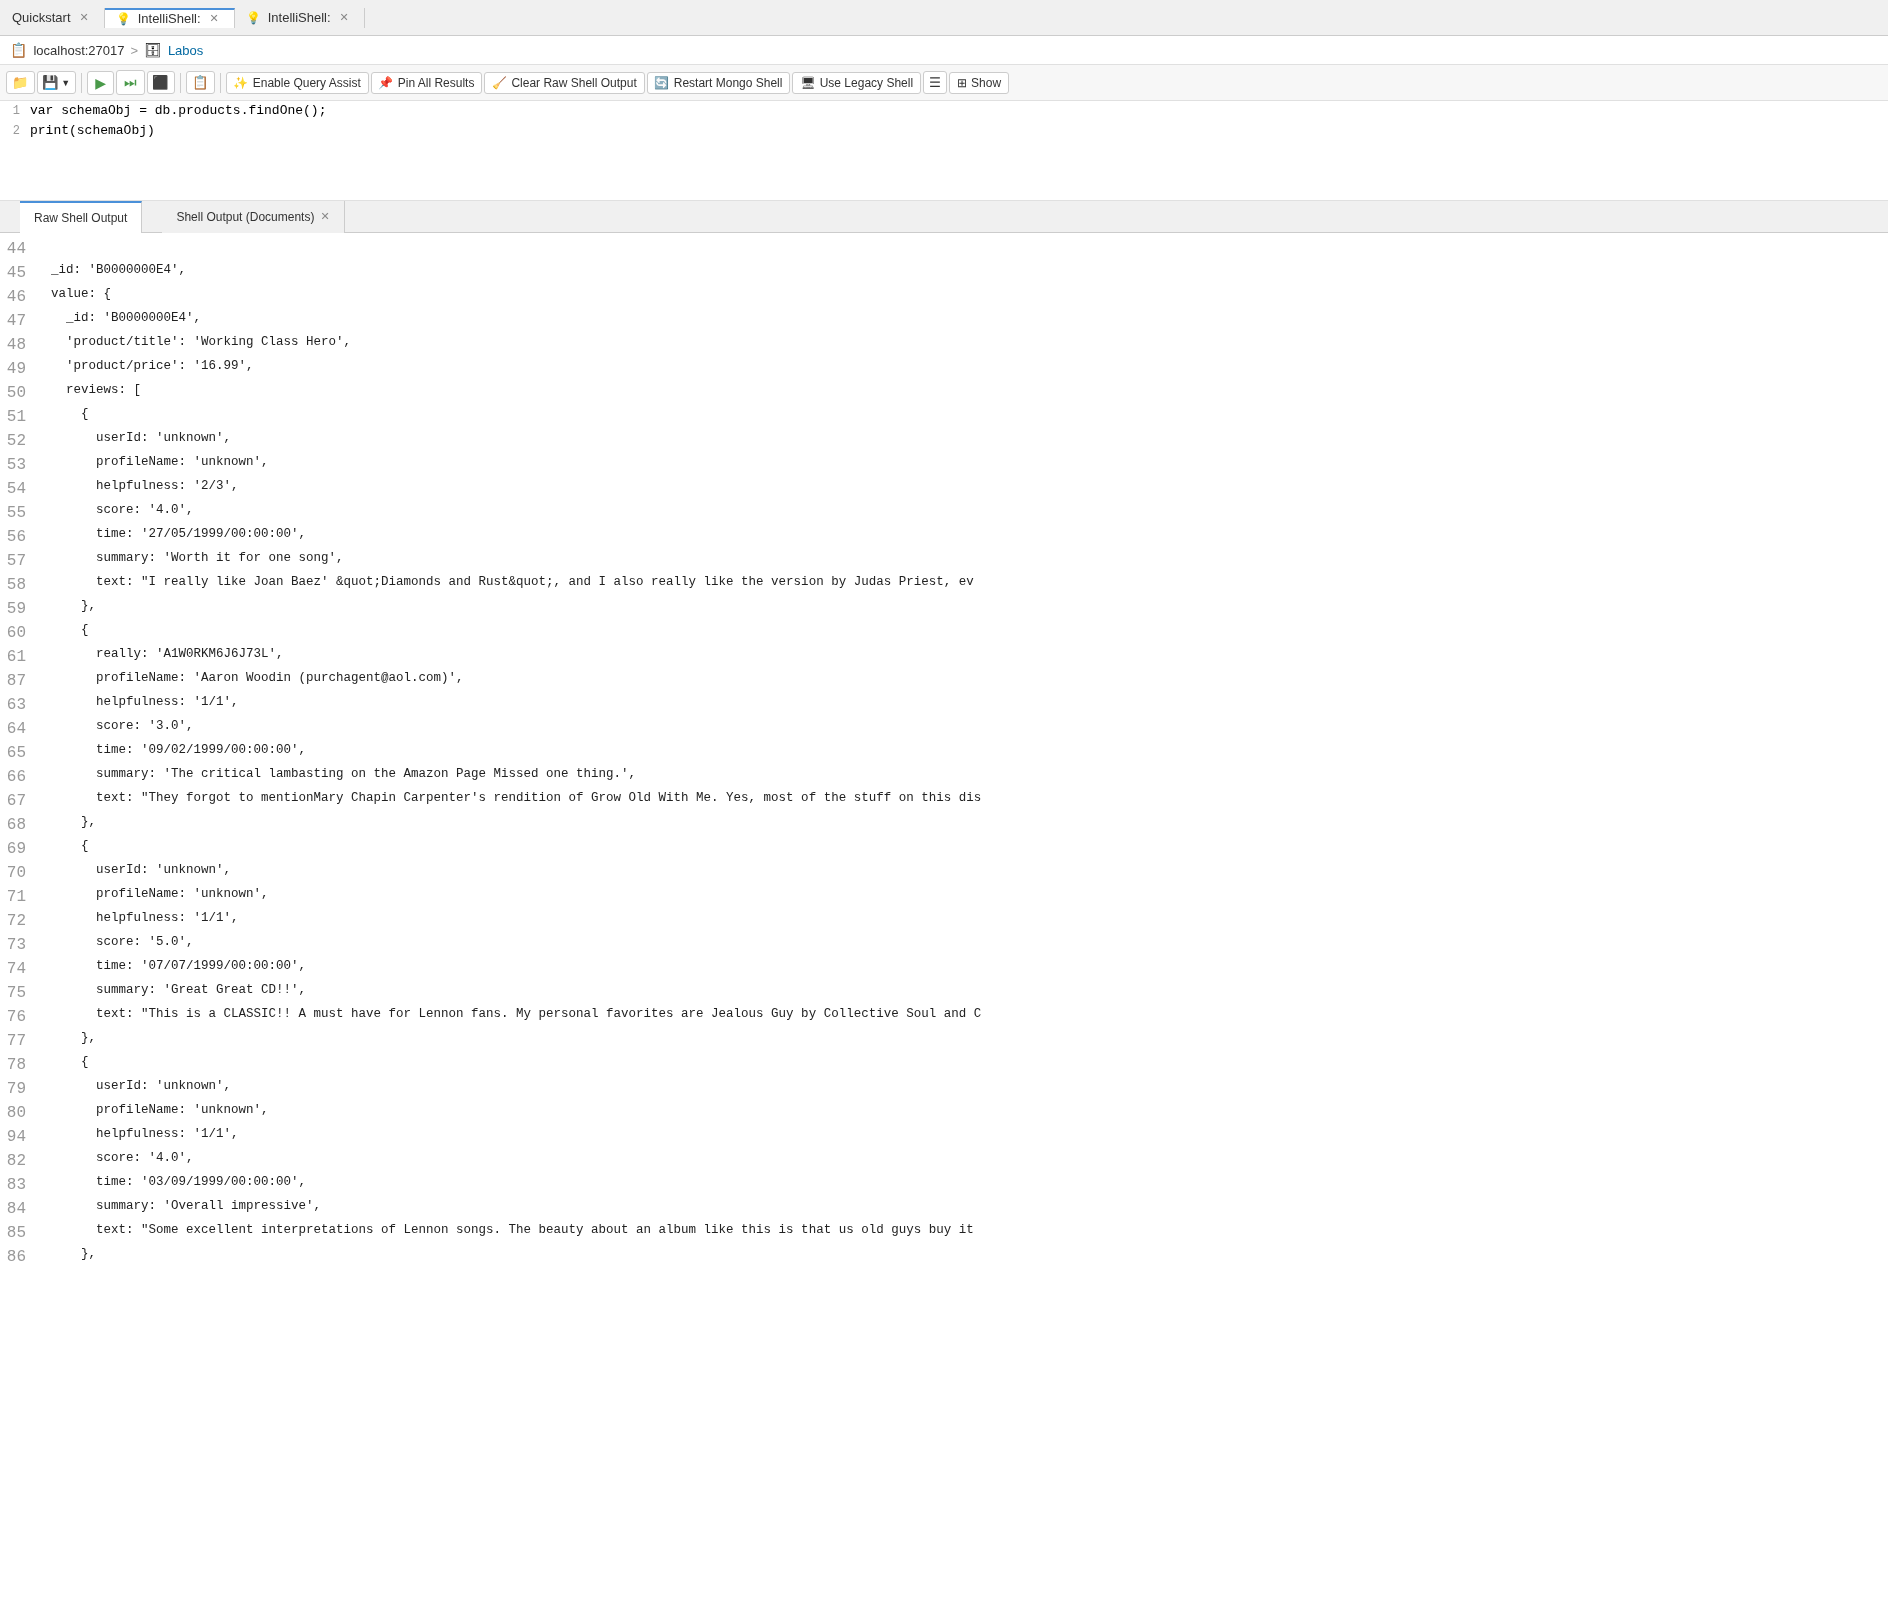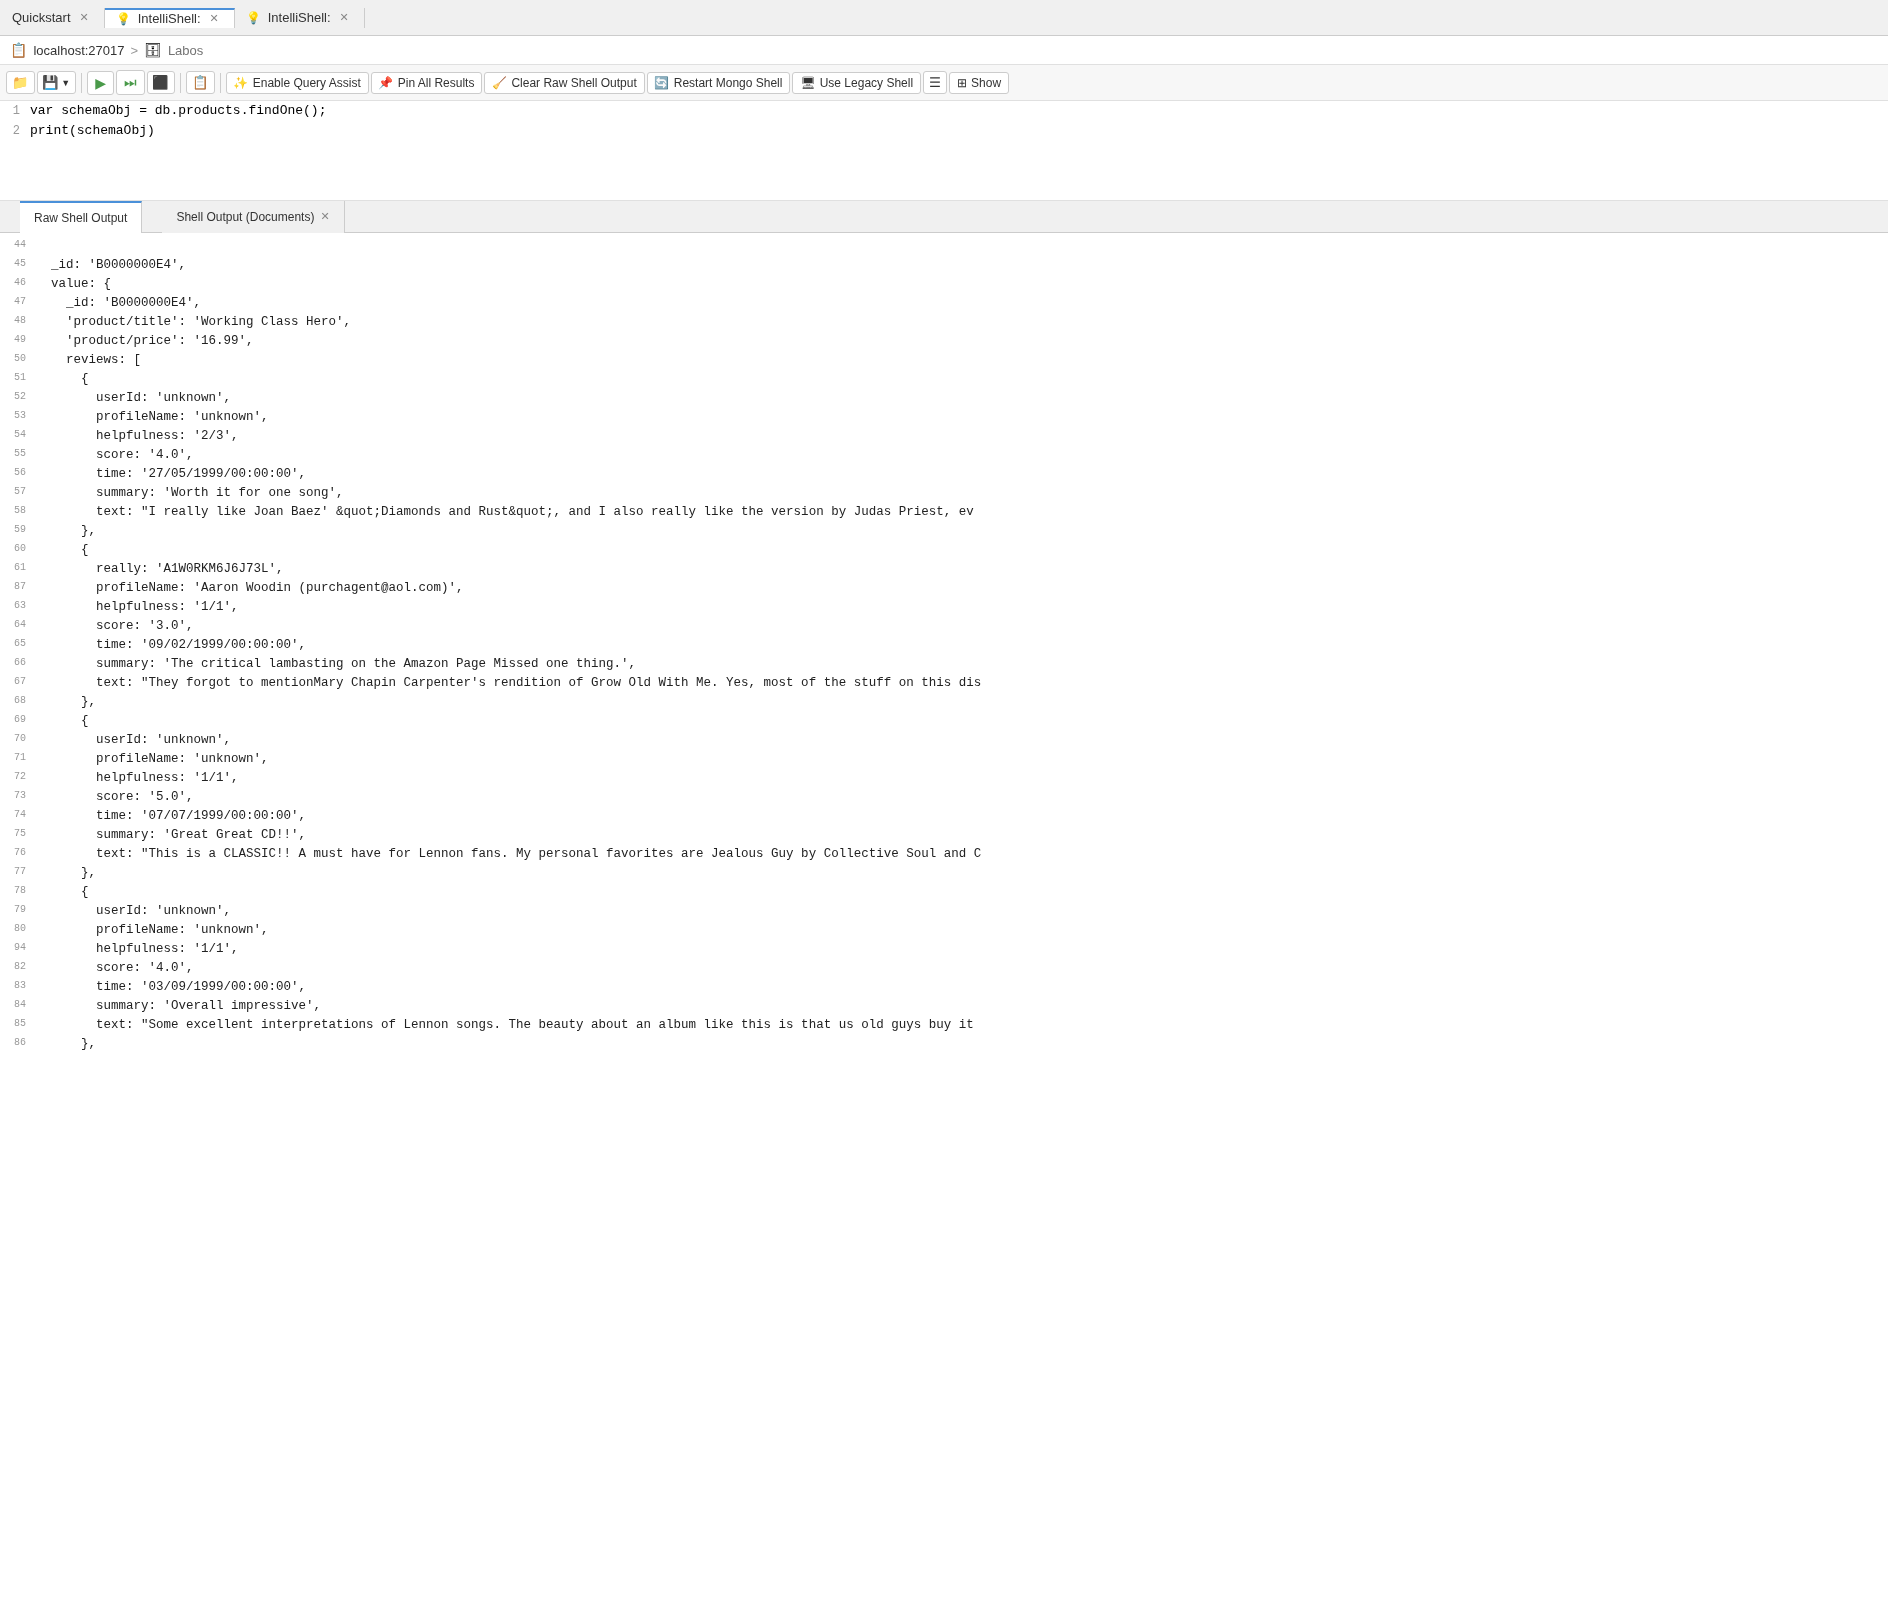--- a/index.html
+++ b/index.html
@@ -172,21 +172,21 @@
     }
     .output-line {
       display: flex;
       min-height: 19px;
     }
     .out-line-num {
       width: 36px;
       min-width: 36px;
       text-align: right;
       color: #999;
-      font-size: 10px;
+      font-size: 16px;
       padding-right: 10px;
       user-select: none;
       flex-shrink: 0;
     }
     .out-line-content {
       white-space: pre;
       color: #222;
     }
   </style>
 </head>
@@ -207,21 +207,21 @@
     <span>IntelliShell:</span>
     <span class="tab-close">✕</span>
   </div>
 </div>
 
 <div class="breadcrumb-bar">
   <span style="font-size:14px;">📋</span>
   <span style="cursor:pointer;color:#333;">localhost:27017</span>
   <span class="breadcrumb-sep">&gt;</span>
   <span style="font-size:14px;">🗄</span>
-  <span style="cursor:pointer;color:#737373;">Labos</span>
+  <span style="cursor:pointer;color:#0369a1;">Labos</span>
 </div>
 
 <div class="toolbar">
   <button class="toolbar-icon-btn">
     <span>📁</span>
   </button>
   <button class="toolbar-icon-btn" style="gap:2px;">
     <span>💾</span>
     <span style="font-size:9px;">▼</span>
   </button>

